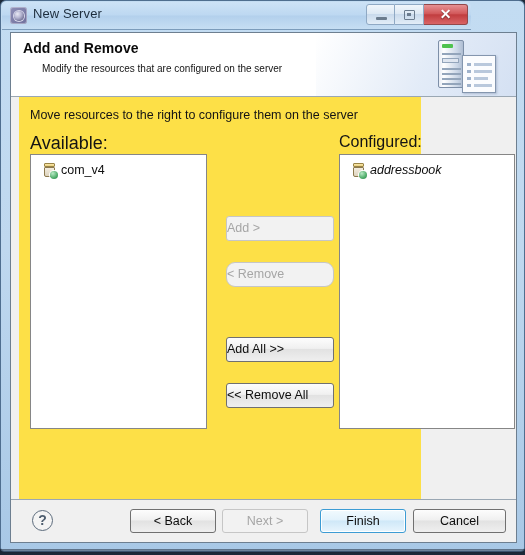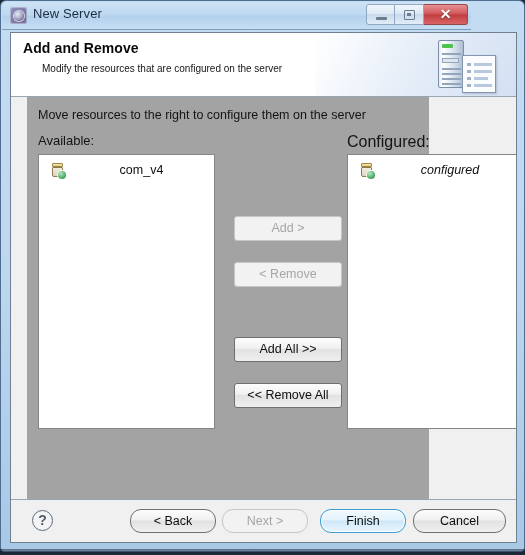--- a/index.html
+++ b/index.html
@@ -209,35 +209,35 @@
   }
   .doc-bullet {
     position: absolute;
     width: 4px; height: 3px;
     background: #9fb2cb;
   }
 
   
   .main {
     position: absolute;
-    left: 16px; top: 64px;
+    left: 8px; top: 64px;
     width: 402px;
     height: 403px;
-    background: #a3a3a3;
+    background: #fde047;
   }
   .instruction {
     position: absolute;
     left: 11px; top: 11px;
     font-size: 12.5px;
     color: #141414;
   }
   .label-available {
     position: absolute;
     left: 11px; top: 36px;
-    font-size: 13px;
+    font-size: 18px;
     color: #141414;
   }
   .label-configured {
     position: absolute;
     left: 320px; top: 36px;
     font-size: 16px;
     color: #141414;
   }
   .listbox {
     position: absolute;
@@ -253,21 +253,20 @@
 
   .list-item {
     position: relative;
     height: 18px;
     margin-top: 6px;
     padding-left: 30px;
     font-size: 12.5px;
     color: #0f0f0f;
     line-height: 18px;
     white-space: nowrap;
-    text-align: center;
   }
   .list-item.italic { font-style: italic; }
 
   
   .jar-icon {
     position: absolute;
     left: 12px; top: 2px;
     width: 14px; height: 15px;
   }
   .jar-body {
@@ -298,36 +297,35 @@
   }
 
   
   .midbtn {
     position: absolute;
     left: 207px;
     width: 108px;
     height: 25px;
     box-sizing: border-box;
     font-size: 12.5px;
-    text-align: center;
     line-height: 23px;
     border-radius: 3px;
   }
   .btn-enabled {
     border: 1px solid #707070;
     background: linear-gradient(to bottom, #fdfdfd 0%, #f0f0f0 45%, #e2e2e2 50%, #efefef 100%);
     color: #0d0d0d;
   }
   .btn-disabled {
     border: 1px solid #c6c6c6;
     background: #f2f2f2;
     color: #a6a6a6;
   }
   .midbtn.add       { top: 119px; }
-  .midbtn.remove    { top: 165px; }
+  .midbtn.remove    { top: 165px; border-radius: 9px; }
   .midbtn.addall    { top: 240px; }
   .midbtn.removeall { top: 286px; }
 
   
   .footer {
     position: absolute;
     left: 0; bottom: 0;
     width: 505px;
     height: 42px;
     background: #f0f0f0;
@@ -349,21 +347,21 @@
   }
   .fbtn {
     position: absolute;
     top: 9px;
     width: 86px;
     height: 24px;
     box-sizing: border-box;
     font-size: 12.5px;
     text-align: center;
     line-height: 22px;
-    border-radius: 11px;
+    border-radius: 3px;
   }
   .fbtn.back   { left: 119px; }
   .fbtn.next   { left: 211px; }
   .fbtn.finish { left: 309px; }
   .fbtn.cancel { left: 402px; width: 93px; }
 
   .fbtn.finish {
     border: 1px solid #3c9cd4;
     background: linear-gradient(to bottom, #f2fafe 0%, #e2f2fc 45%, #cfe8f8 50%, #e8f5fd 100%);
     color: #0d0d0d;
@@ -440,21 +438,21 @@
         </div>
       </div>
 
       <div class="listbox right">
         <div class="list-item italic">
           <span class="jar-icon">
             <span class="jar-body"></span>
             <span class="jar-lid"></span>
             <span class="jar-badge"></span>
           </span>
-          <span>configured</span>
+          <span>addressbook</span>
         </div>
       </div>
 
       <div class="midbtn add btn-disabled">Add &gt;</div>
       <div class="midbtn remove btn-disabled">&lt; Remove</div>
       <div class="midbtn removeall btn-enabled">&lt;&lt; Remove All</div>
       <div class="midbtn addall btn-enabled">Add All &gt;&gt;</div>
     </div>
 
     <div class="footer">

